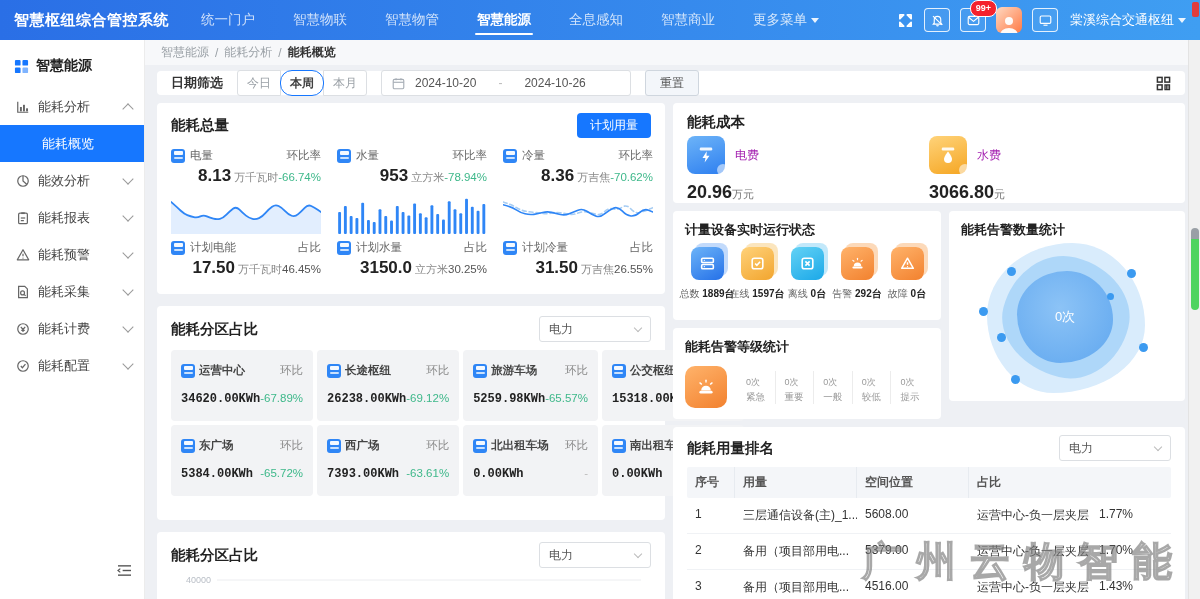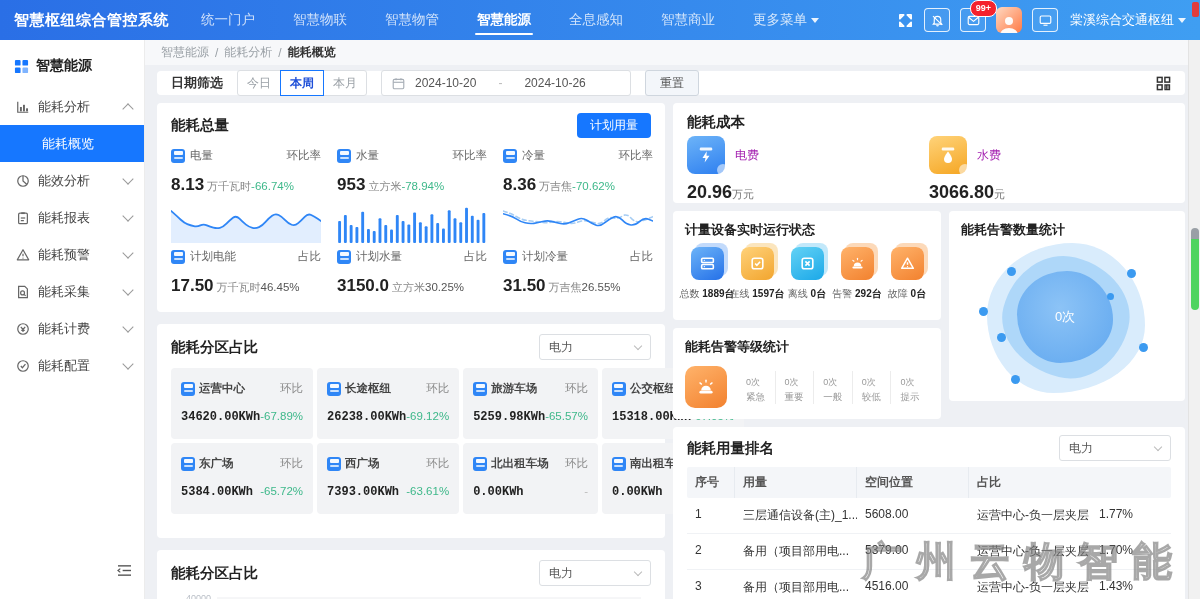--- a/index.html
+++ b/index.html
@@ -40,41 +40,41 @@
   .card { background:#fff; border-radius:4px; }
 
   
   .filter-card { height:24px; display:flex; align-items:center; padding:0 14px; gap:14px; margin-bottom:8px; }
   .filter-label { font-size:13px; font-weight:bold; color:#333; }
   .seg { display:flex; }
   .seg-btn { min-width:44px; height:26px; border:1px solid #dcdfe3; font-size:12px; color:#9aa0a6; display:flex; align-items:center; justify-content:center; cursor:pointer; background:#fff; }
   .seg-btn:first-child { border-radius:3px 0 0 3px; }
   .seg-btn:last-child { border-radius:0 3px 3px 0; }
   .seg-btn + .seg-btn { margin-left:-1px; }
-  .seg-btn.active { border-color:#1677ff; color:#1d4ed8; z-index:1; font-weight:bold; }
+  .seg-btn.active { border-color:#1677ff; color:#404040; z-index:1; font-weight:bold;border-radius:12px; }
   .date-range { height:26px; border:1px solid #dcdfe3; border-radius:3px; display:flex; align-items:center; gap:10px; padding:0 10px; font-size:12px; color:#555; min-width:250px; cursor:pointer; }
   .reset-btn { height:26px; padding:0 14px; border:1px solid #cfd6de; background:#f3f6fa; border-radius:3px; font-size:12px; color:#555; display:flex; align-items:center; cursor:pointer; }
   .grid-icon-wrap { margin-left:auto; cursor:pointer; display:flex; }
 
   .cols { display:flex; gap:8px; align-items:flex-start; }
   .col-left { width:508px; flex:none; display:flex; flex-direction:column; gap:12px; }
   .col-right { flex:1; display:flex; flex-direction:column; gap:8px; }
 
   .card-head { display:flex; align-items:center; justify-content:space-between; padding:10px 14px 6px 14px; }
   .card-title { font-size:14.5px; font-weight:bold; color:#222; }
   .blue-btn { background:#1677ff; color:#fff; font-size:12px; border-radius:4px; padding:4px 13px; cursor:pointer; }
   .select-box { width:112px; height:26px; border:1px solid #dcdfe3; border-radius:3px; display:flex; align-items:center; justify-content:space-between; padding:0 9px; font-size:12px; color:#555; cursor:pointer; }
   .select-box .chev { width:6px; height:6px; margin-top:-2px; border-color:#bbb; }
 
   
   .metrics { display:flex; padding:4px 14px 12px 14px; gap:16px; }
   .metric { width:150px; flex:none; }
   .m-row { display:flex; align-items:center; justify-content:space-between; font-size:11.5px; color:#666; }
   .m-row .nm { display:flex; align-items:center; gap:5px; }
-  .m-val-row { display:flex; align-items:baseline; justify-content:flex-start; margin:12px 0 4px 0; }
+  .m-val-row { display:flex; align-items:baseline; justify-content:flex-end; margin:3px 0 4px 0; }
   .m-val { font-size:17px; font-weight:bold; color:#222; }
   .m-unit { font-size:11px; color:#888; margin-left:3px; font-weight:normal; }
   .m-ratio { font-size:11.5px; color:#3eb88a; }
   .spark { display:block; margin:2px 0 6px 0; }
 
   
   .zone-grid { display:grid; grid-template-columns:repeat(4,1fr); gap:4px; padding:2px 14px 24px 14px; }
   .zone-tile { background:#f2f3f5; border-radius:4px; padding:13px 10px 15px 10px; }
   .zt-top { display:flex; align-items:center; justify-content:space-between; font-size:11.5px; color:#444; }
   .zt-top .nm { display:flex; align-items:center; gap:4px; font-weight:bold; white-space:nowrap; }

